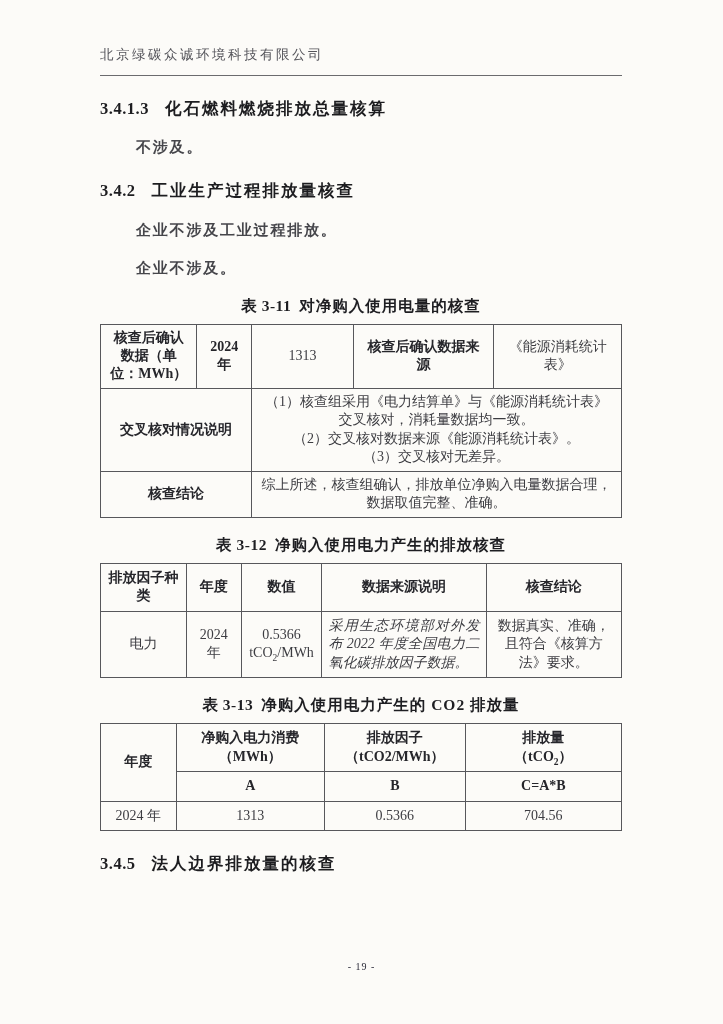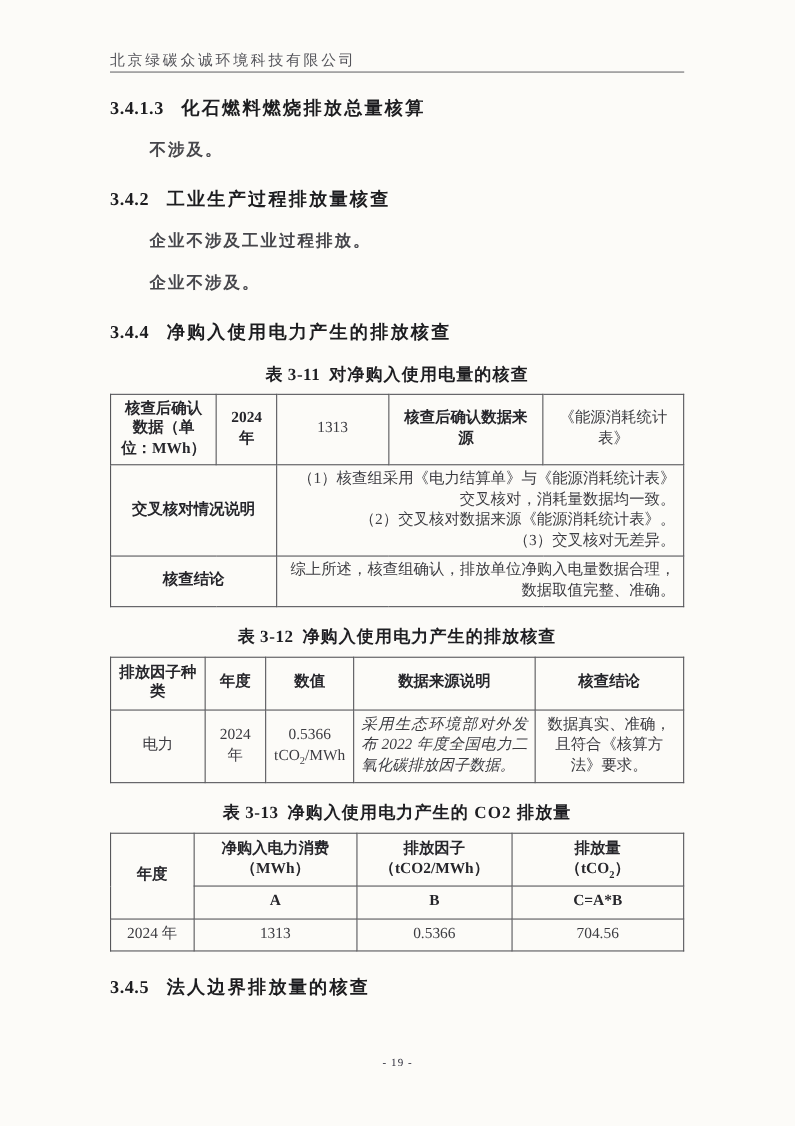--- a/index.html
+++ b/index.html
@@ -10,21 +10,21 @@
     position:relative;
     box-sizing:border-box;
     padding:46px 101px 0 100px;
     font-family:"Liberation Serif","DejaVu Serif",serif;
     color:#3a3a3e;
     overflow:hidden;
   }
   
   .hdr{
     display:flex;justify-content:space-between;align-items:baseline;
-    padding-bottom:1px;border-bottom:1.5px solid #6b6b6e;
+    padding-bottom:11px;border-bottom:1.5px solid #6b6b6e;
   }
   .hdr-company{font-size:13.5px;color:#54545a;letter-spacing:2.5px;}
   .hdr-archive{font-size:13.5px;color:#2d2d36;}
   .hdr-archive .lab{letter-spacing:1.5px;margin-right:14px;}
   .hdr-archive .num{font-weight:700;letter-spacing:.5px;}
   
   .heading{margin-top:22px;font-weight:700;color:#1d1d20;font-size:16.5px;line-height:1.35;}
   .heading .no{margin-right:16px;letter-spacing:.5px;}
   .heading .ttl{letter-spacing:2px;}
   .para{margin:17px 0 0 36px;font-size:15px;line-height:1.4;letter-spacing:1.8px;color:#46464b;font-weight:bold;}
@@ -35,21 +35,21 @@
   table{width:100%;border-collapse:collapse;table-layout:fixed;}
   td,th{
     border:1.2px solid #57575b;
     padding:4px 7px;
     font-size:14px;line-height:1.32;
     color:#3c3c41;vertical-align:middle;
     word-break:break-all;
   }
   .b{font-weight:700;color:#26262b;}
   .ctr{text-align:center;}
-  .lft{text-align:right;}
+  .lft{text-align:center;}
   sub{font-size:68%;line-height:0;}
   .t12 td{padding:5px 6px;}
   .t13 td{padding:5px 6px;}
   .unit-line{display:block;}
   
   .footer{
     position:absolute;left:0;bottom:52px;width:100%;
     text-align:center;font-size:10px;color:#2c2c3a;letter-spacing:1px;
   }
 </style>
@@ -67,23 +67,20 @@
   </div>
   <div class="para">不涉及。</div>
 
   <div class="heading">
     <span class="no">3.4.2</span><span class="ttl">工业生产过程排放量核查</span>
   </div>
   <div class="para">企业不涉及工业过程排放。</div>
 
   <div class="para">企业不涉及。</div>
 
-  <div class="heading">
-    <span class="no">3.4.4</span><span class="ttl">净购入使用电力产生的排放核查</span>
-  </div>
 
   <div class="cap">
     <span class="cno">表 3-11</span><span>对净购入使用电量的核查</span>
   </div>
   <table class="t11">
     <colgroup>
         <col style="width:18.5%">
         <col style="width:10.5%">
         <col style="width:19.5%">
         <col style="width:27%">

